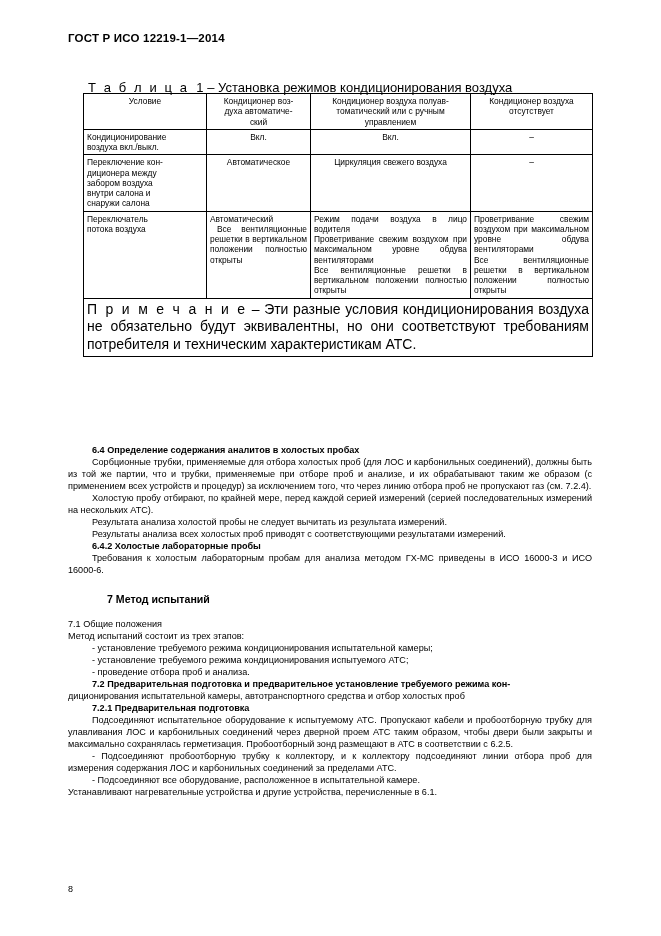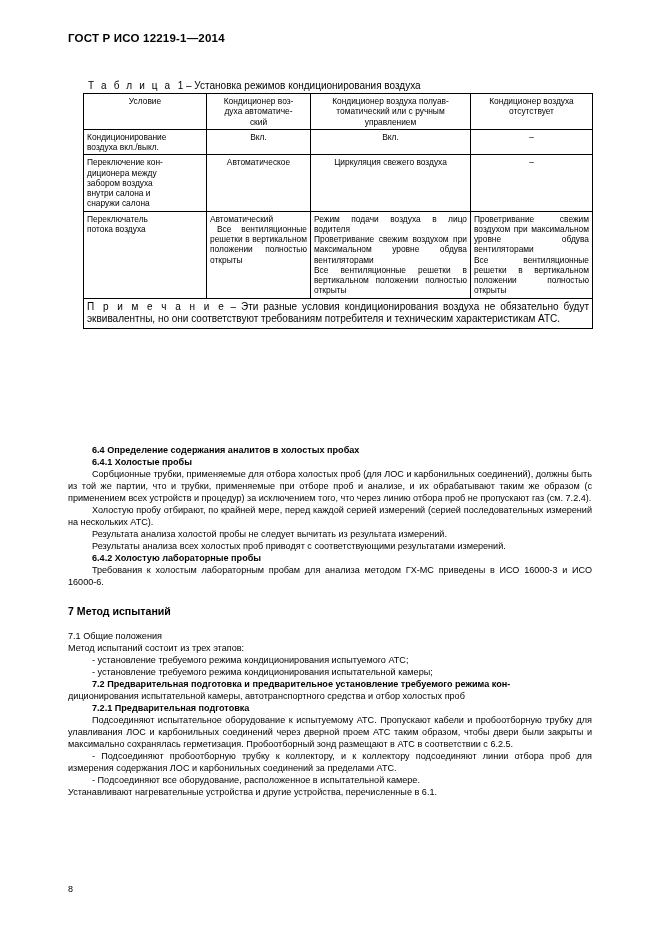--- a/index.html
+++ b/index.html
@@ -31,21 +31,21 @@
     font-weight: bold;
     letter-spacing: 0.2px;
     white-space: nowrap;
   }
 
   
   .table-caption {
     position: absolute;
     left: 88px;
     top: 80px;
-    font-size: 10px;
+    font-size: 13px;
     white-space: nowrap;
   }
   .sp {
     letter-spacing: 2.1px;
   }
 
   
   table.main-table {
     position: absolute;
     left: 83px;
@@ -84,21 +84,21 @@
   }
   .col1 { width: 123px; }
   .col2 { width: 104px; }
   .col3 { width: 160px; }
   .col4 { width: 122px; }
 
   td.note-cell {
     text-align: justify;
     text-align-last: left;
     padding: 3px 4px 3px 5px;
-    font-size: 10px;
+    font-size: 14px;
     line-height: 1.28;
   }
   .note-lead {
     letter-spacing: 1.9px;
   }
 
   .cellline { display: block; }
   .cellline.ind { text-indent: 7px; }
 
   
@@ -122,20 +122,21 @@
     text-align: right;
   }
   p.h3-flush {
     font-weight: normal;
     text-align: left;
   }
   p.h2 {
     font-weight: bold;
     font-size: 10.6px;
     text-align: left;
+    margin-left: 39px;
   }
   p.dash { text-indent: 24px; }
   .gap-lg { height: 17px; }
   .gap-md { height: 11px; }
 
   .page-number {
     position: absolute;
     left: 68px;
     top: 884px;
     font-size: 9px;
@@ -226,36 +227,36 @@
 
       <tr>
         <td class="note-cell" colspan="4"><span class="note-lead">П р и м е ч а н и е</span> <span>–</span> <span>Эти разные условия кондиционирования воздуха не обязательно будут эквивалентны, но они соответствуют требованиям потребителя и техническим характеристикам АТС.</span></td>
       </tr>
 
     </tbody>
   </table>
 
   <div class="body-wrap">
     <p class="h3">6.4 Определение содержания аналитов в холостых пробах</p>
-    <p class="h3">6.4.1 Холостые пробы</p>
     <p class="ind">Сорбционные трубки, применяемые для отбора холостых проб (для ЛОС и карбонильных соединений), должны быть из той же партии, что и трубки, применяемые при отборе проб и анализе, и их обрабатывают таким же образом (с применением всех устройств и процедур) за исключением того, что через линию отбора проб не пропускают газ (см. 7.2.4).</p>
     <p class="ind">Холостую пробу отбирают, по крайней мере, перед каждой серией измерений (серией последовательных измерений на нескольких АТС).</p>
     <p class="ind">Результата анализа холостой пробы не следует вычитать из результата измерений.</p>
     <p class="ind">Результаты анализа всех холостых проб приводят с соответствующими результатами измерений.</p>
-    <p class="h3">6.4.2 Холостую лабораторные пробы</p>
+    <p class="h3">6.4.2 Холостые лабораторные пробы</p>
     <p class="ind">Требования к холостым лабораторным пробам для анализа методом ГХ-МС приведены в ИСО 16000-3 и ИСО 16000-6.</p>
 
     <div class="gap-lg"></div>
     <p class="h2">7 Метод испытаний</p>
     <div class="gap-md"></div>
 
     <p class="h3-flush">7.1 Общие положения</p>
     <p>Метод испытаний состоит из трех этапов:</p>
+    <p class="dash">- установление требуемого режима кондиционирования испытательной камеры;</p>
     <p class="dash">- установление требуемого режима кондиционирования испытуемого АТС;</p>
-    <p class="dash">- установление требуемого режима кондиционирования испытательной камеры;</p>
+    <p class="dash">- проведение отбора проб и анализа.</p>
     <p class="h3">7.2 Предварительная подготовка и предварительное установление требуемого режима кон-</p>
     <p class="h3-flush">диционирования испытательной камеры, автотранспортного средства и отбор холостых проб</p>
     <p class="h3">7.2.1 Предварительная подготовка</p>
     <p class="ind">Подсоединяют испытательное оборудование к испытуемому АТС. Пропускают кабели и пробоотборную трубку для улавливания ЛОС и карбонильных соединений через дверной проем АТС таким образом, чтобы двери были закрыты и максимально сохранялась герметизация. Пробоотборный зонд размещают в АТС в соответствии с 6.2.5.</p>
     <p class="dash">- Подсоединяют пробоотборную трубку к коллектору, и к коллектору подсоединяют линии  отбора проб для измерения содержания ЛОС и карбонильных соединений за пределами АТС.</p>
     <p class="dash">- Подсоединяют все оборудование, расположенное в испытательной камере.</p>
     <p>Устанавливают нагревательные устройства и другие устройства, перечисленные в 6.1.</p>
   </div>
 
   <div class="page-number">8</div>

